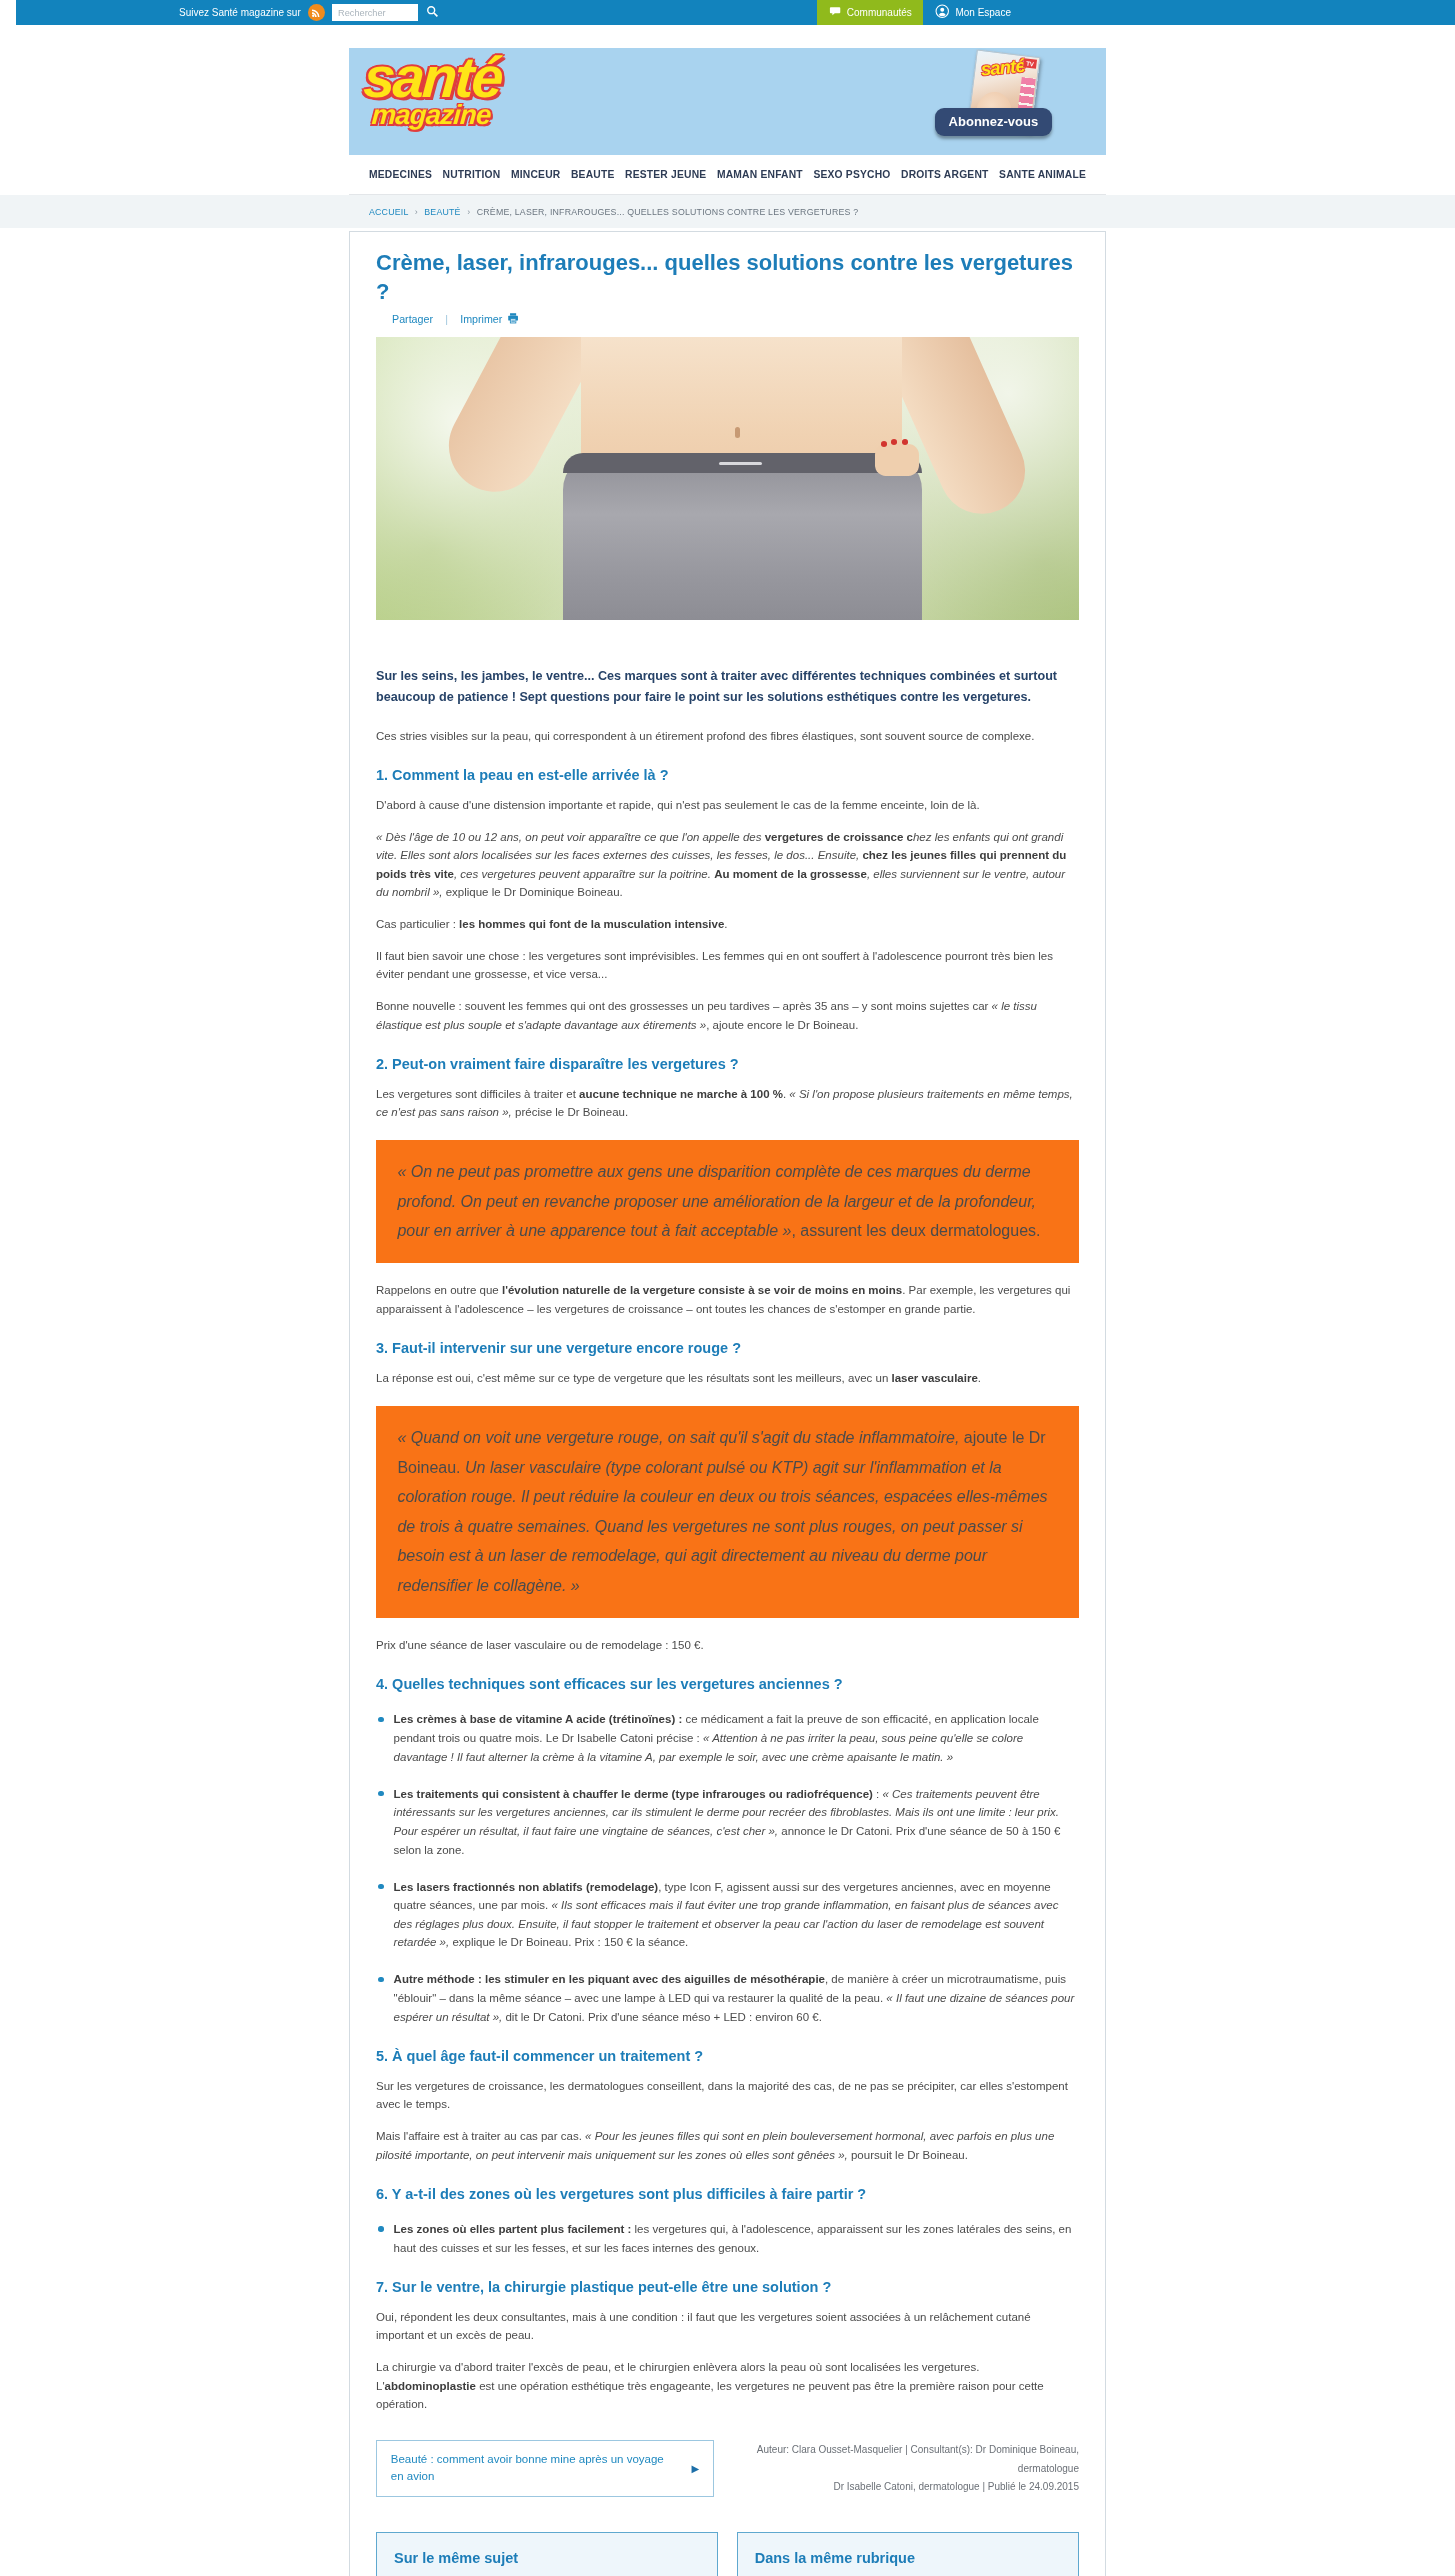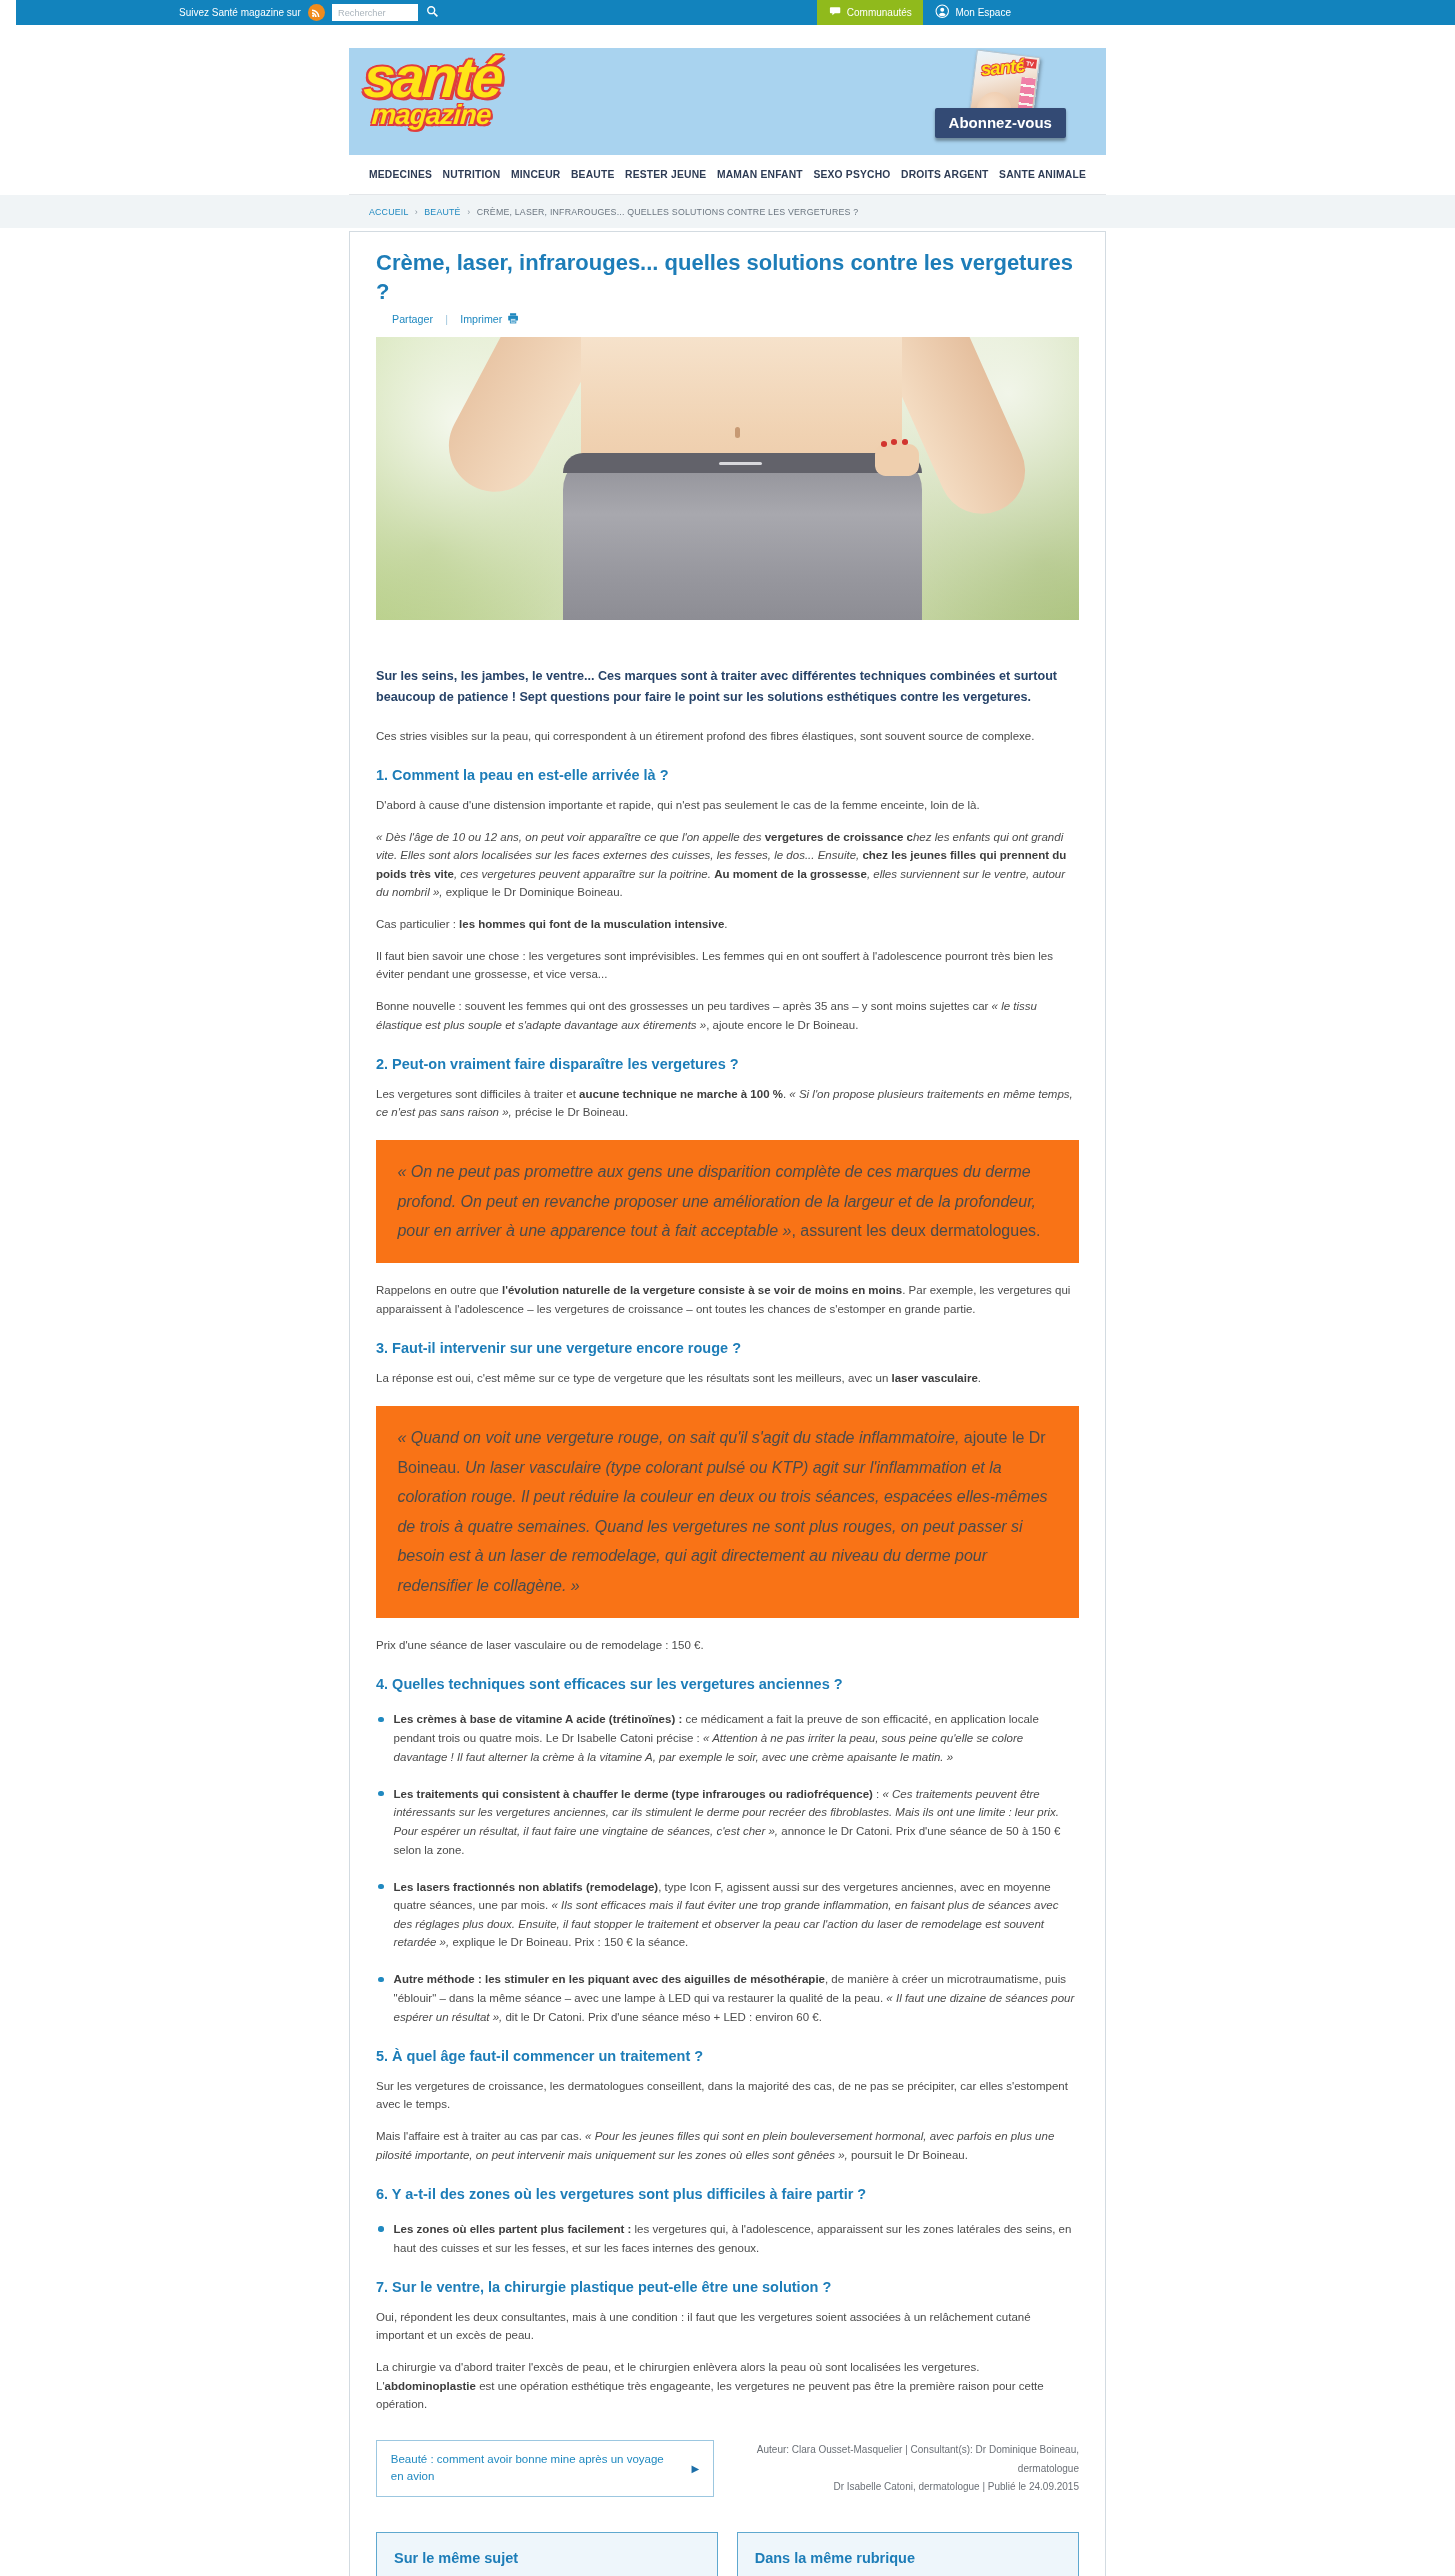--- a/index.html
+++ b/index.html
@@ -29,22 +29,22 @@
   .logo-line2 { font-size:27.5px; font-weight:bold; font-style:italic; color:#ffe417; line-height:0.8; margin-left:10.7px; letter-spacing:-0.8px;
     text-shadow:-1.5px -1.5px 0 #e23d3d, 1.5px -1.5px 0 #e23d3d, -1.5px 1.5px 0 #e23d3d, 1.5px 1.5px 0 #e23d3d, 2.3px 2.3px 0 #cf4444; }
   .header-right { position:absolute; right:60px; top:4.6px; width:99px; }
   .mag-cover { width:64px; height:76px; margin-left:24.5px; transform:rotate(7deg); position:relative; border:0.8px solid #b9c4cc;
     background:linear-gradient(160deg,#eaf4fb 0%, #f3e6da 35%, #e9c9ae 60%, #d9b295 100%); box-shadow:1.5px 2.3px 3.8px rgba(0,0,0,.35); overflow:hidden; }
   .mag-cover .cov-title { position:absolute; top:3.1px; left:4.6px; font-size:18.4px; font-weight:bold; font-style:italic; color:#ffe417; letter-spacing:-0.8px;
     transform:rotate(-12deg); text-shadow:-0.8px -0.8px 0 #e23d3d,0.8px -0.8px 0 #e23d3d,-0.8px 0.8px 0 #e23d3d,0.8px 0.8px 0 #e23d3d; }
   .mag-cover .cov-tv { position:absolute; top:2.3px; right:2.3px; background:#e23d3d; color:#fff; font-size:6.1px; font-weight:bold; padding:0.8px 2.3px; }
   .mag-cover .cov-strip { position:absolute; right:1.5px; top:21.4px; width:13.8px; height:38px; background:repeating-linear-gradient(#f06aa0 0 6.9px, #fff 6.9px 9.2px); opacity:.8; }
   .mag-cover .cov-face { position:absolute; left:6.1px; bottom:-4.6px; width:35px; height:40px; border-radius:50% 50% 40% 40%; background:radial-gradient(circle at 40% 35%, #f6ddc6, #e8bd9a); }
-  .subscribe-btn { position:absolute; top:55px; left:-12.2px; background:#334a74; color:#fff; font-weight:bold; font-size:15px;
-    padding:6.9px 13.8px; border-radius:2px; box-shadow:0 2.3px 3.1px rgba(0,0,0,.35); cursor:pointer; white-space:nowrap; }
+  .subscribe-btn { position:absolute; top:55px; left:-12.2px; background:#334a74; color:#fff; font-weight:bold; font-size:13px;
+    padding:6.9px 13.8px; border-radius:9px; box-shadow:0 2.3px 3.1px rgba(0,0,0,.35); cursor:pointer; white-space:nowrap; }
 
   
   .main-nav { width:757px; margin:0 auto; background:#fff; display:flex; justify-content:space-between; padding:14px 20px; border-bottom:0.8px solid #e3e6e9; }
   .nav-item { color:#2e3c55; font-size:10.3px; font-weight:bold; letter-spacing:0.2px; cursor:pointer; }
 
   
   .breadcrumb-strip { background:#f0f4f6; }
   .breadcrumb { width:757px; margin:0 auto; padding:11.5px 20px; font-size:8.8px; letter-spacing:0.2px; }
   .bc-link { color:#2089c0; cursor:pointer; }
   .bc-sep { color:#8b97a1; margin:0 3.8px; }

